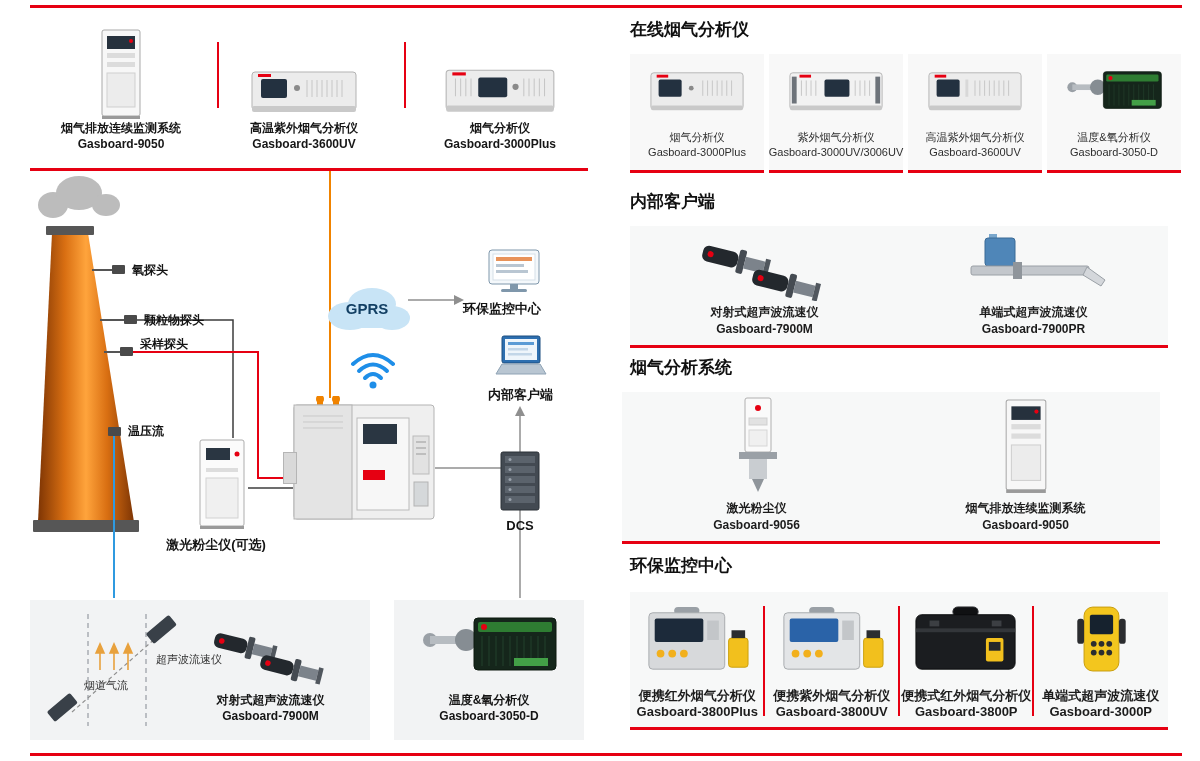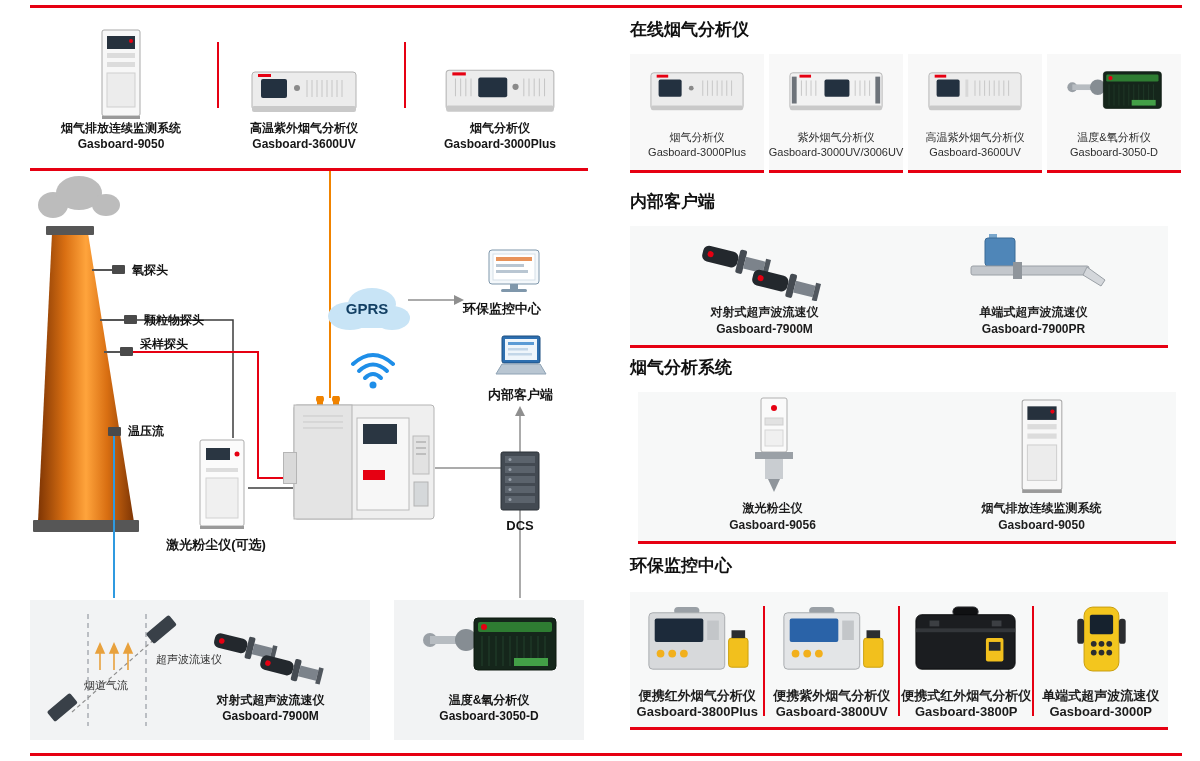--- a/index.html
+++ b/index.html
@@ -388,21 +388,21 @@
           <polygon points="128,33 146,46 142,52 124,41" fill="#d4d7db" stroke="#9aa0a6"></polygon>
         </svg>
       </div>
       <div class="sname">单端式超声波流速仪</div>
       <div class="smodel">Gasboard-7900PR</div>
     </div>
     <div class="underline"></div>
   </div>
 
   <div class="stitle" style="left:630px;top:356px">烟气分析系统</div>
-  <div class="sbox" style="left:638px;top:392px;width:538px;height:152px">
+  <div class="sbox" style="left:622px;top:392px;width:538px;height:152px">
     <div class="scol">
       <div class="imgwrap">
         <svg width="64" height="100" viewBox="0 0 64 100">
           <rect x="20" y="2" width="26" height="54" rx="2" fill="#fafafa" stroke="#b0b0b0"></rect>
           <circle cx="33" cy="12" r="3" fill="#e60012"></circle>
           <rect x="24" y="22" width="18" height="7" fill="#e2e2e2" stroke="#cfcfcf"></rect>
           <rect x="24" y="34" width="18" height="16" fill="#f0f0f0" stroke="#d6d6d6"></rect>
           <rect x="14" y="56" width="38" height="7" fill="#9aa0a6"></rect>
           <rect x="24" y="63" width="18" height="20" fill="#c9cdd1"></rect>
           <polygon points="27,83 39,83 33,96" fill="#8f959b"></polygon>

